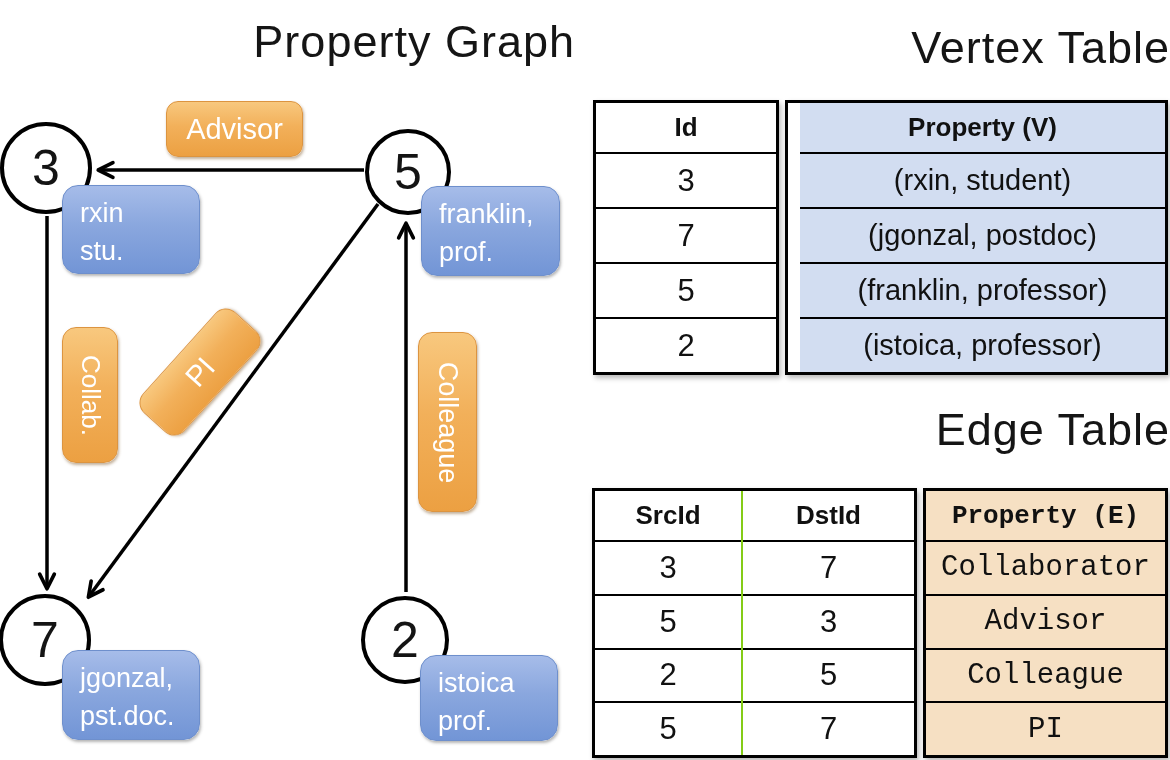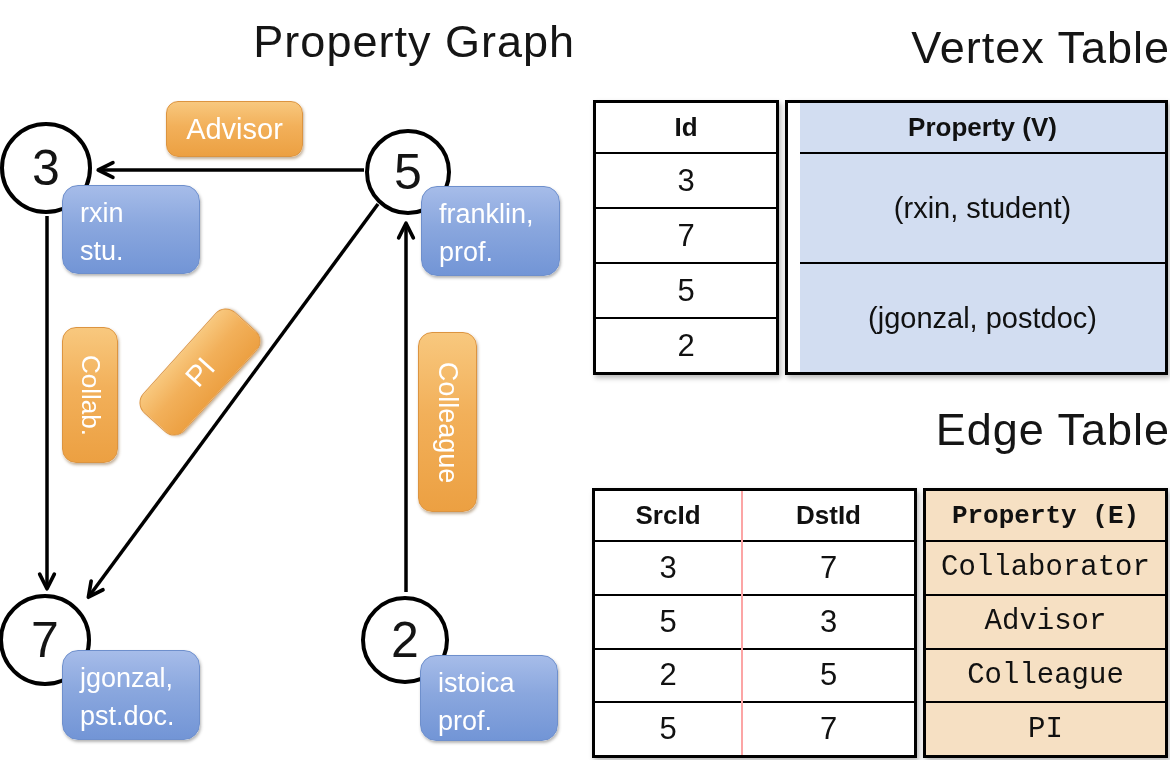--- a/index.html
+++ b/index.html
@@ -39,21 +39,21 @@
   .tbox .cell{
     flex:1;display:flex;align-items:center;justify-content:center;
     border-top:2px solid #000;font-size:29px;white-space:nowrap;
   }
   .tbox .cell.num{font-size:31px;}
   .tbox .cell.header{flex:0 0 49px;border-top:none;font-weight:bold;font-size:26px;}
   .fill-blue .cell{background:#d2ddf1;}
   .fill-tan  .cell{background:#f6e0c3;}
   .twocol{flex-direction:row;padding:0;}
   .twocol .col{flex:0 0 146px;display:flex;flex-direction:column;}
-  .twocol .col.c2{flex:1;border-left:2px solid #fca5a5;}
+  .twocol .col.c2{flex:1;border-left:2px solid #84cc16;}
 </style>
 </head>
 <body>
 
 <div id="stage">
 
   <div>
     <div class="big-title" style="left:0;top:16px;width:575px;">Property Graph</div>
 
     <svg id="graph-svg" width="580" height="760" viewBox="0 0 580 760">
@@ -112,20 +112,22 @@
       <div class="cell num">3</div>
       <div class="cell num">7</div>
       <div class="cell num">5</div>
       <div class="cell num">2</div>
     </div>
 
     <div class="tbox fill-blue" style="left:785px;top:100px;width:383px;height:275px;padding-left:12px;">
       <div class="cell header">Property (V)</div>
       <div class="cell">(rxin, student)</div>
       <div class="cell">(jgonzal, postdoc)</div>
+      <div class="cell">(franklin, professor)</div>
+      <div class="cell">(istoica, professor)</div>
     </div>
   </div>
 
   <div>
     <div class="big-title" style="left:585px;top:404px;width:585px;">Edge Table</div>
 
     <div class="tbox twocol" style="left:592px;top:488px;width:325px;height:270px;">
       <div class="col">
         <div class="cell header">SrcId</div>
         <div class="cell num">3</div>

